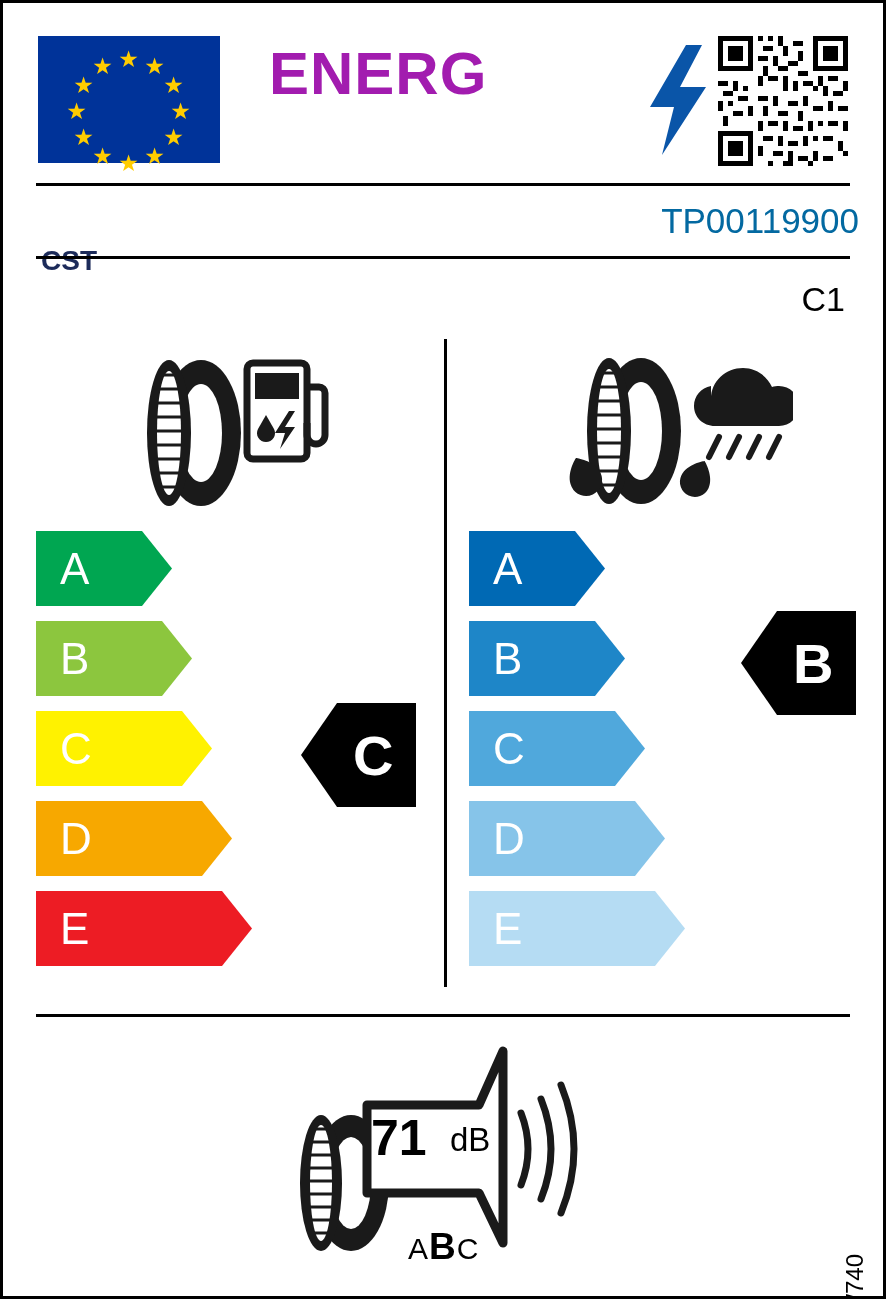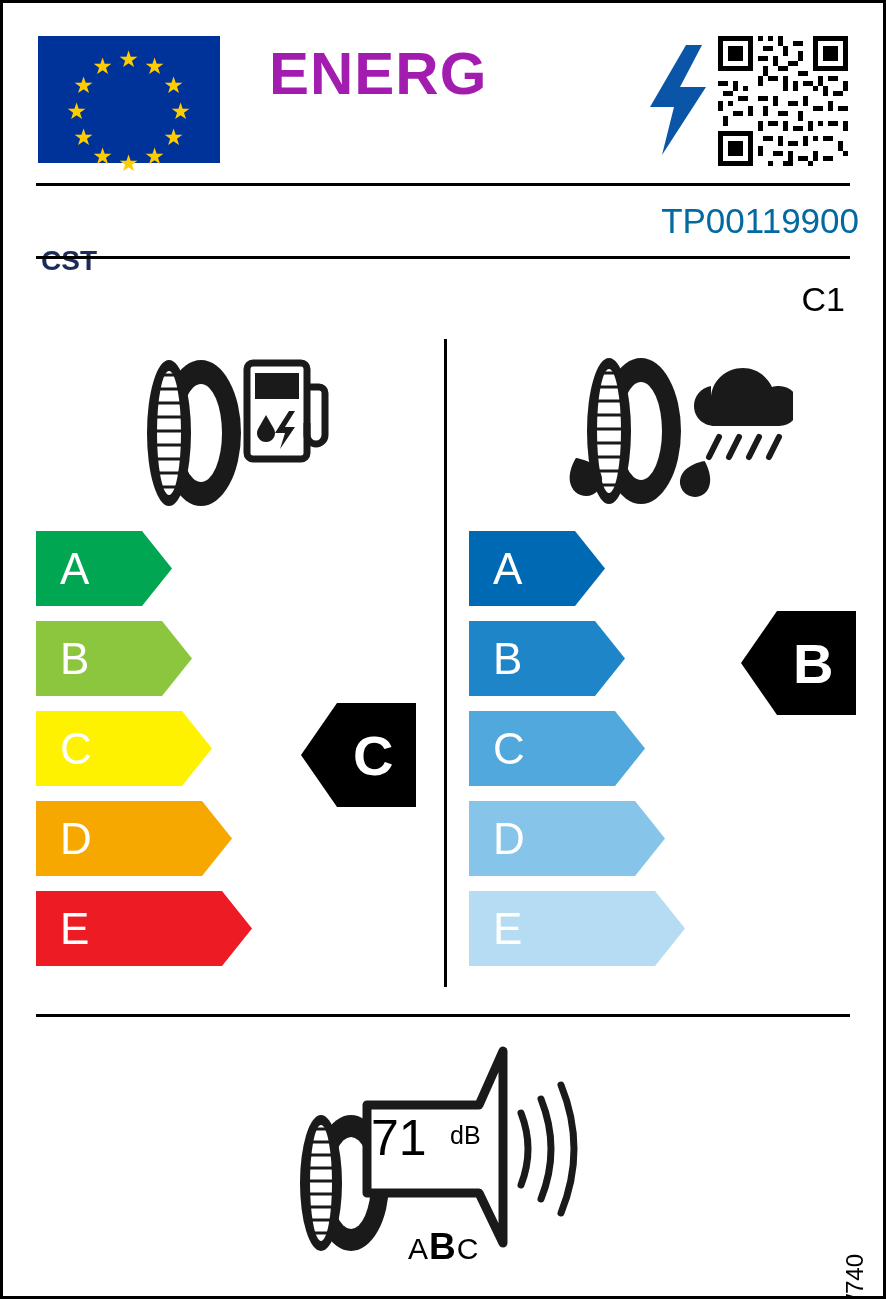--- a/index.html
+++ b/index.html
@@ -183,28 +183,28 @@
     left: 280px;
     top: 1040px;
     width: 330px;
     height: 230px;
   }
   .noise-db {
     position: absolute;
     left: 368px;
     top: 1106px;
     font-size: 50px;
-    font-weight: normal;
+    font-weight: bold;
     color: #000;
   }
   .noise-db-unit {
     position: absolute;
     left: 447px;
     top: 1118px;
-    font-size: 25px;
+    font-size: 33px;
     color: #000;
   }
   .noise-classes {
     position: absolute;
     left: 405px;
     top: 1223px;
     font-size: 30px;
     color: #000;
     letter-spacing: 1px;
   }

